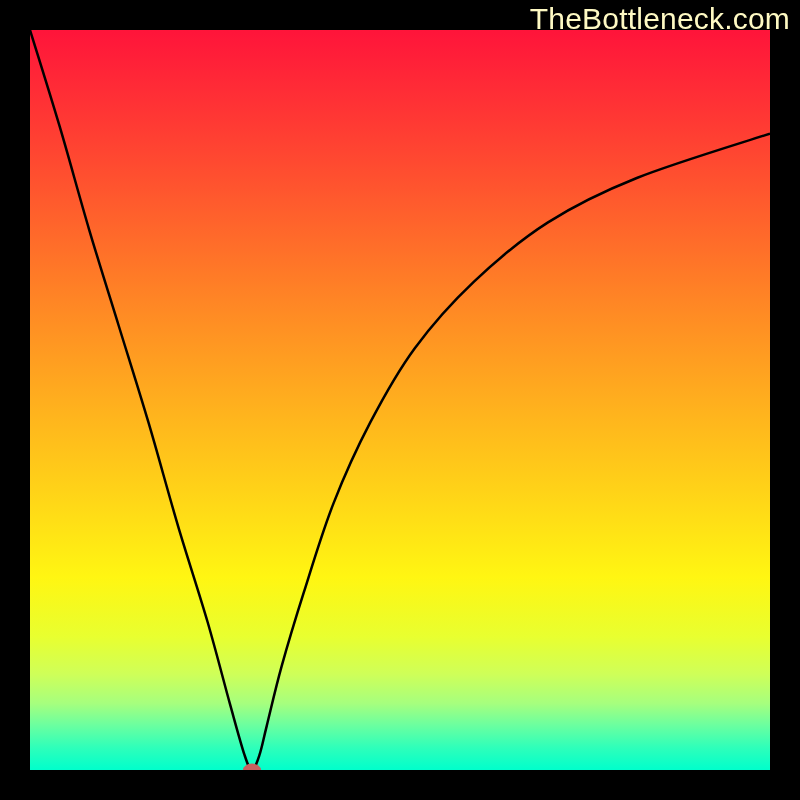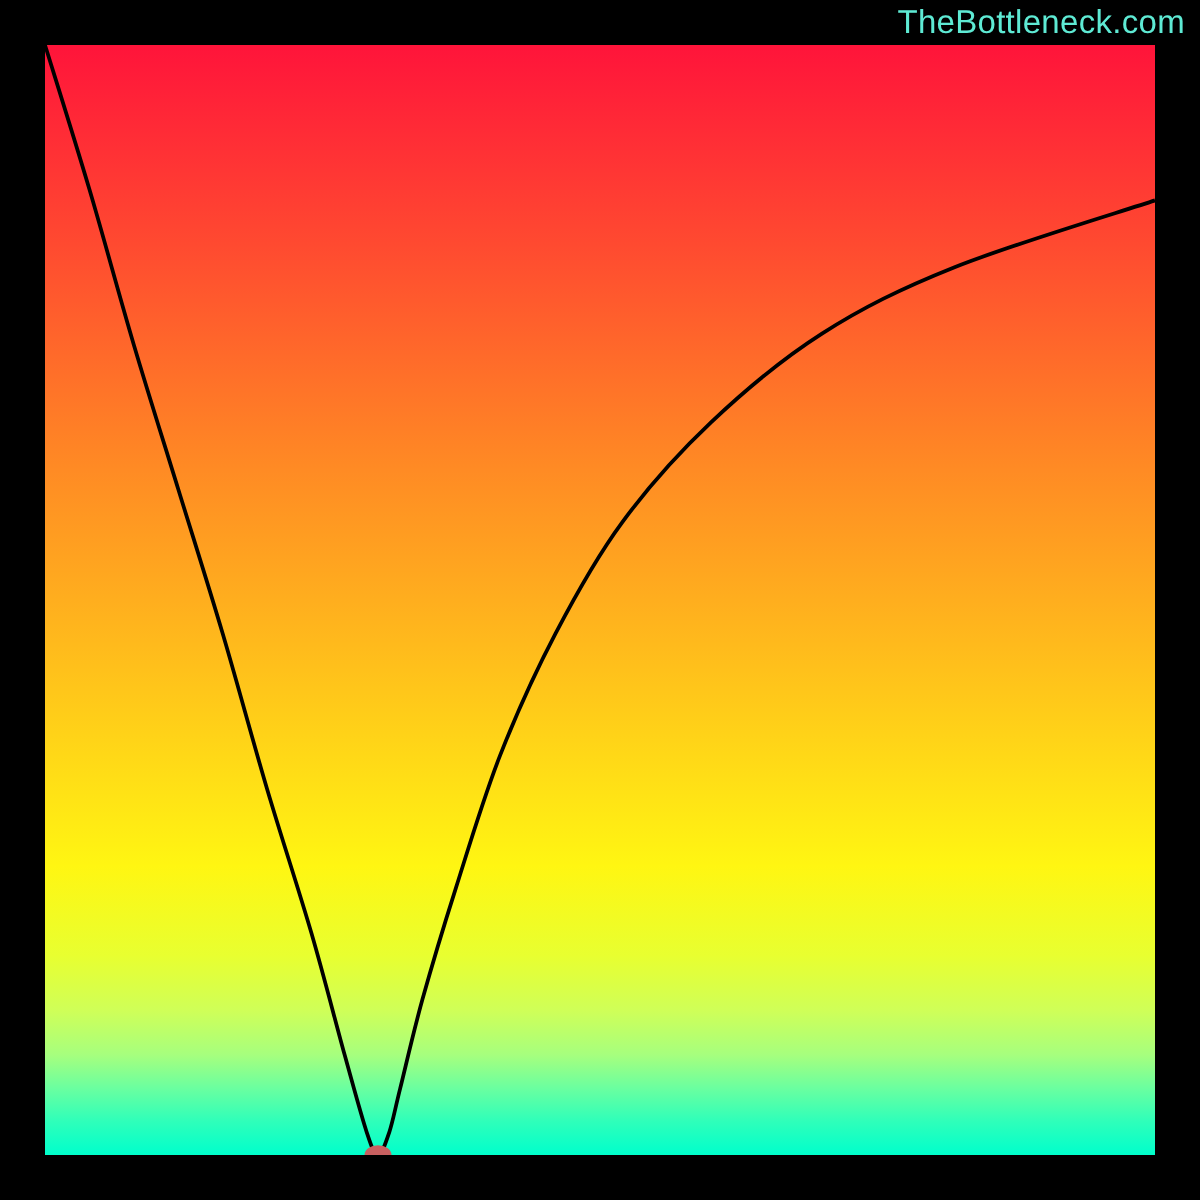--- a/index.html
+++ b/index.html
@@ -14,22 +14,22 @@
   .frame {
     position: relative;
     width: 800px;
     height: 800px;
     background: #000000;
   }
   .watermark {
     position: absolute;
     top: 2px;
     right: 10px;
-    color: #5eead4;
-    font-size: 22px;
+    color: #fef9c3;
+    font-size: 30px;
     font-weight: 500;
     letter-spacing: 0.2px;
     z-index: 10;
   }
   .plot-area {
     position: absolute;
     left: 30px;
     top: 30px;
     width: 740px;
     height: 740px;

